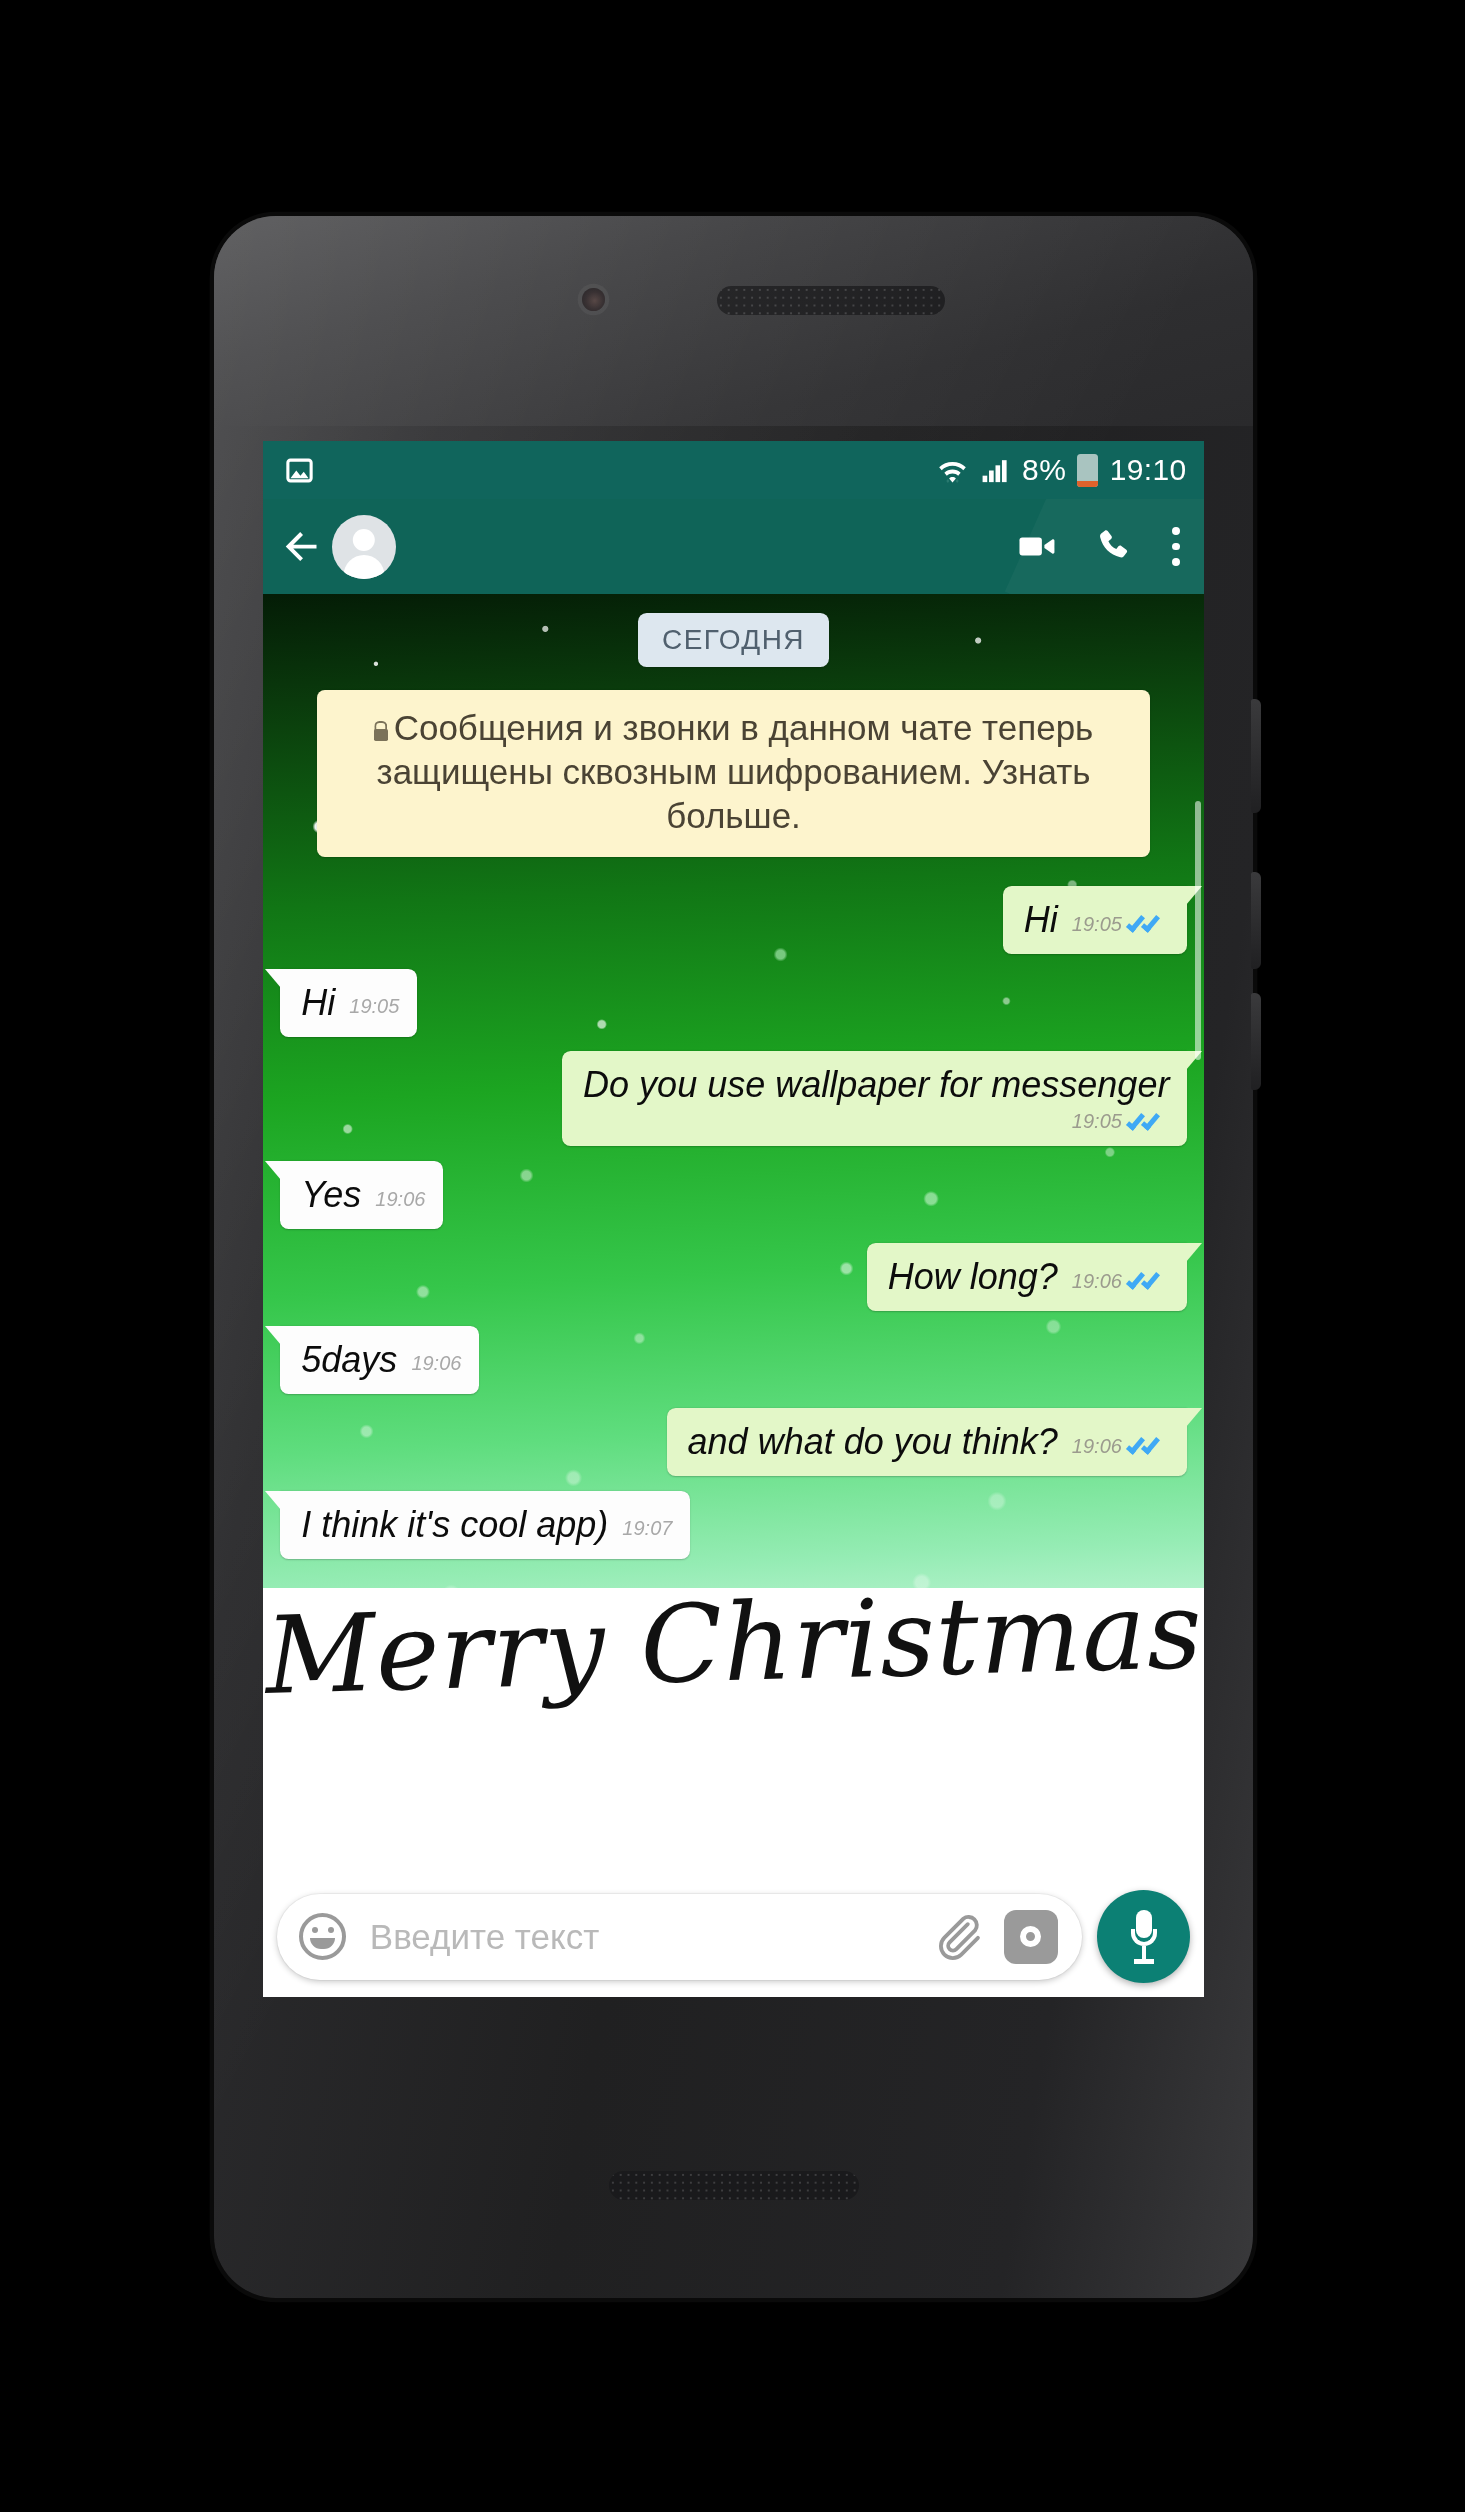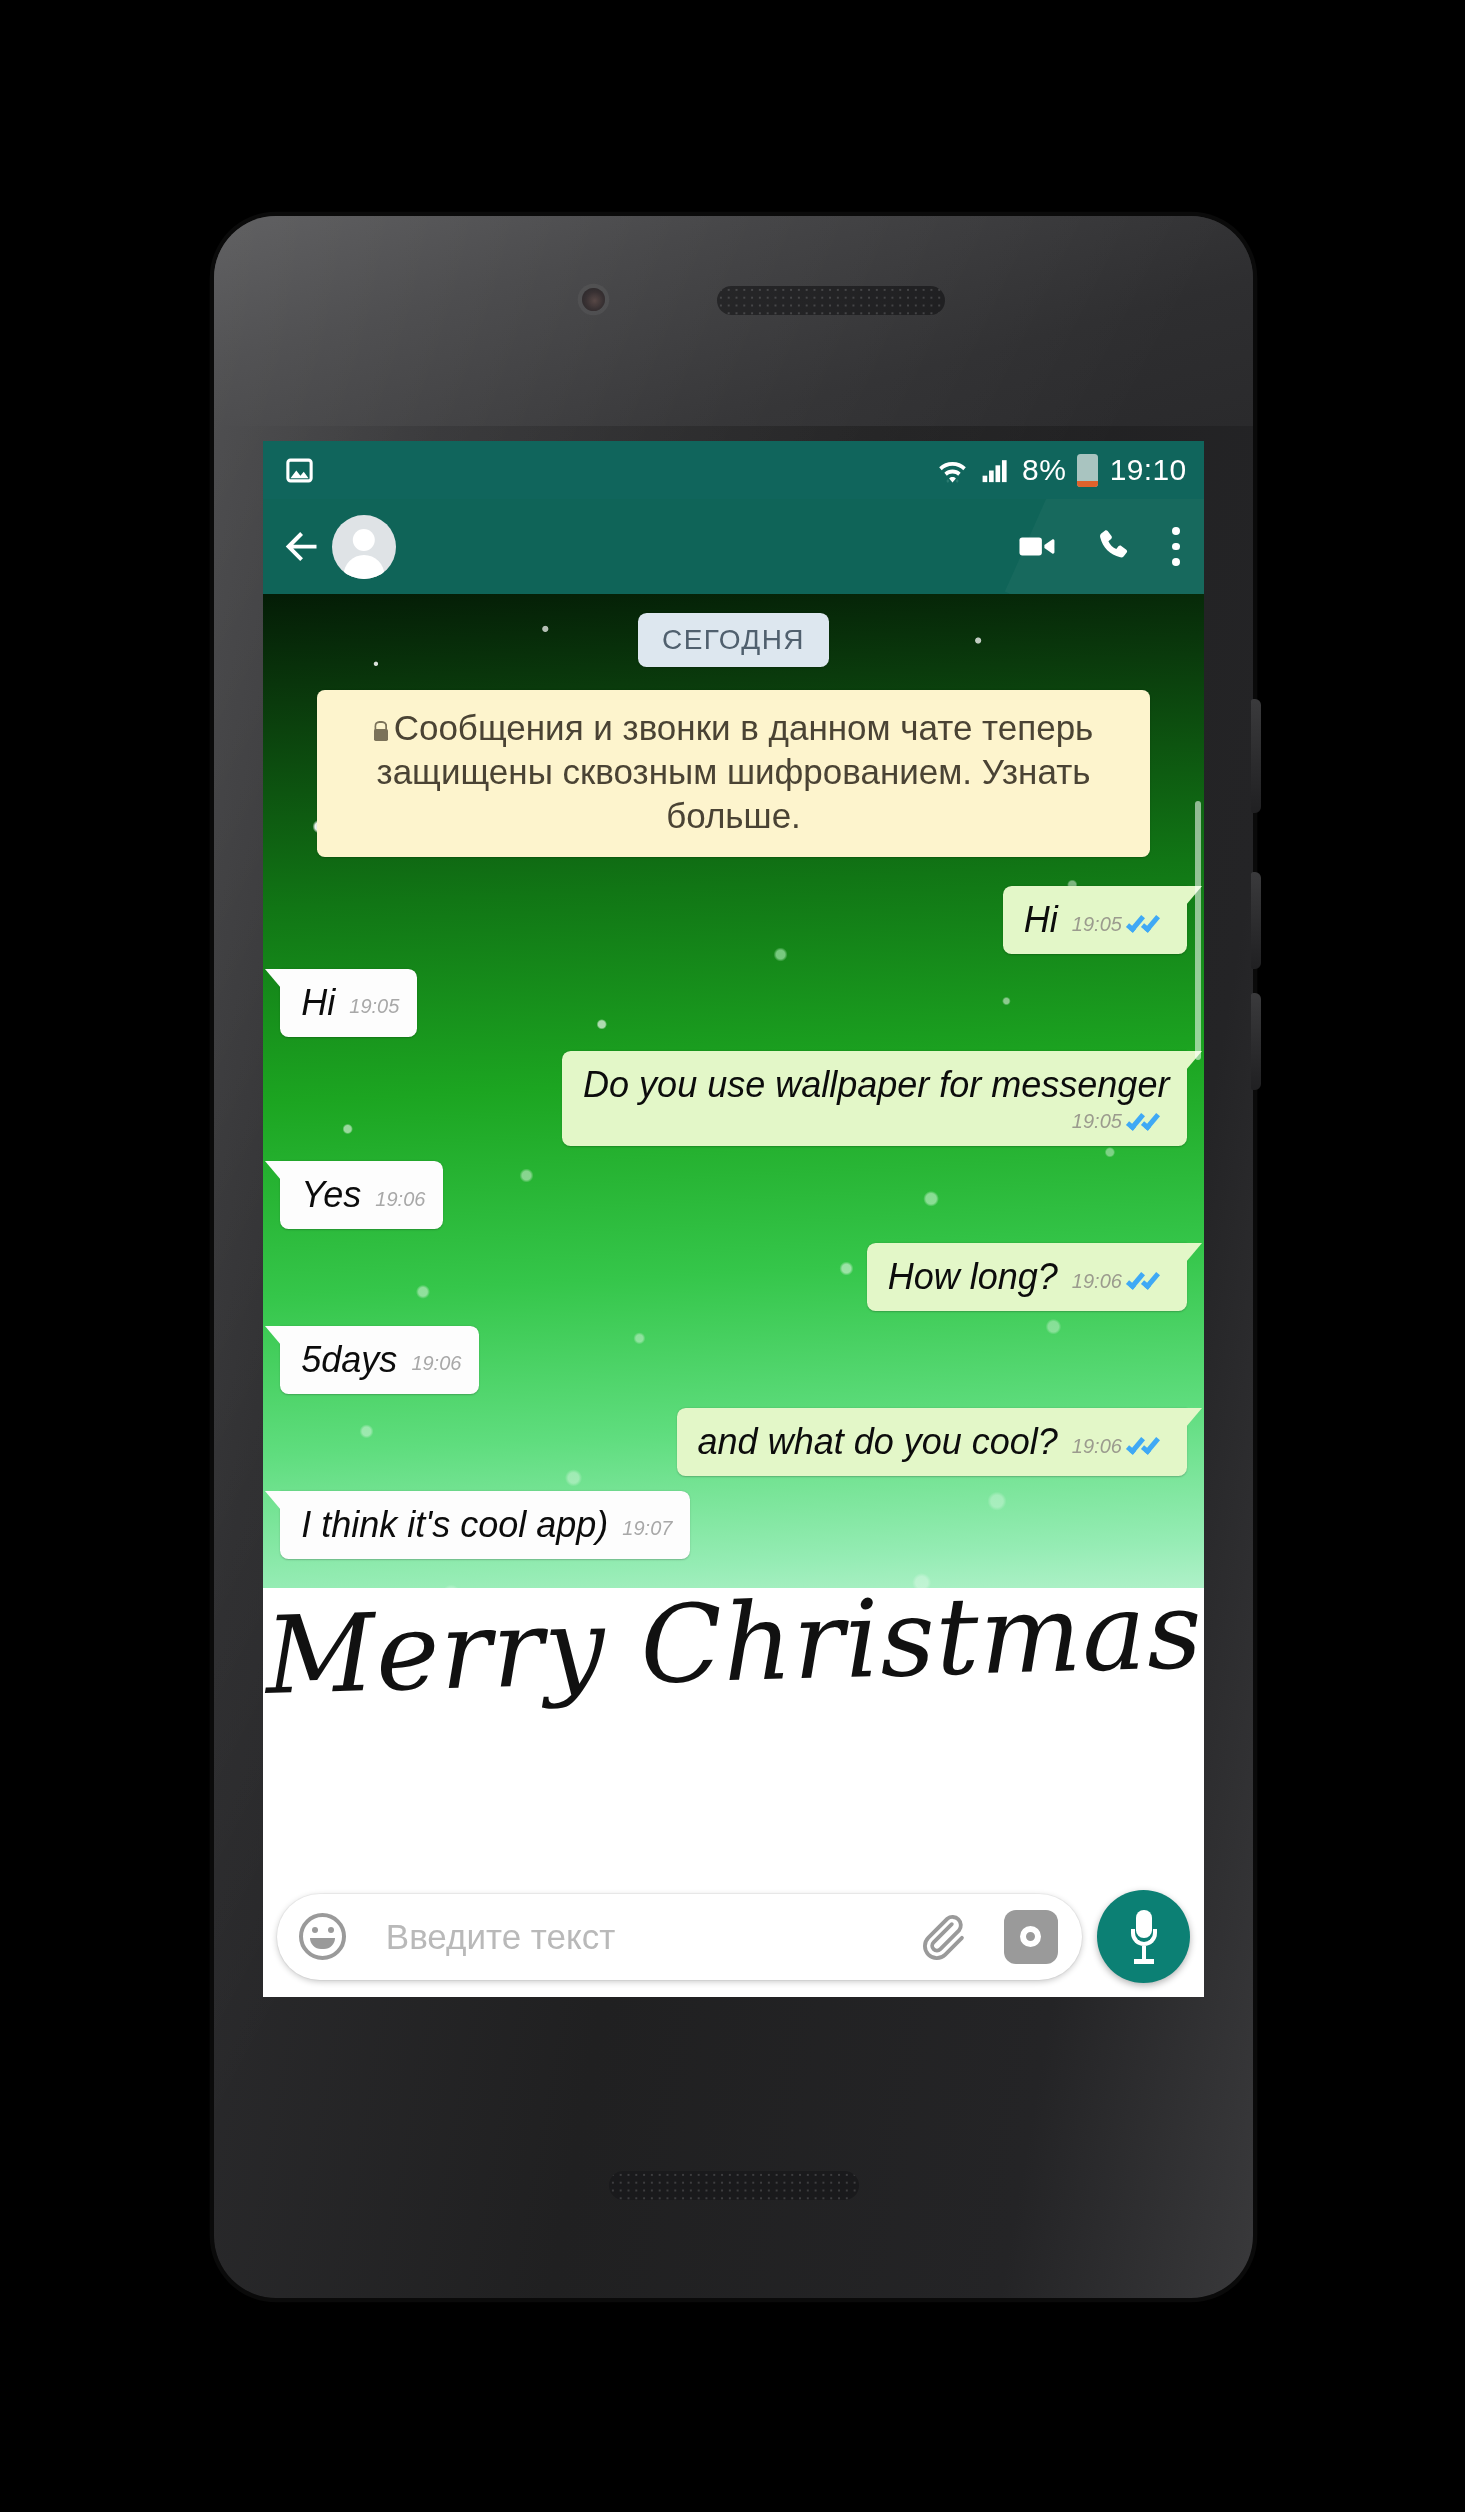--- a/index.html
+++ b/index.html
@@ -216,21 +216,21 @@
   }
 
   
   #input-bar{
     position:absolute; left:0; bottom:0; width:100%; height:121px;
     background:#fff; display:flex; align-items:center; padding:0 14px;
   }
   #input-field{
     flex:1 1 auto; height:86px; background:#fff; border-radius:45px;
     box-shadow:0 1.7px 6px rgba(0,0,0,.22), 0 0 0 0.9px rgba(0,0,0,.04);
-    display:flex; align-items:center; padding:0 24px 0 22.4px; gap:17px;
+    display:flex; align-items:center; padding:0 24px 0 22.4px; gap:1px;
   }
   #emoji-icon{
     width:47px; height:47px; border-radius:50%; border:4.3px solid #9a9a9a;
     position:relative; flex:0 0 auto;
   }
   #emoji-icon .eye{ position:absolute; width:6px; height:6px; border-radius:50%; background:#9a9a9a; top:10.4px; }
   #emoji-icon .eye.l{ left:8.6px; } #emoji-icon .eye.r{ right:8.6px; }
   #emoji-icon .mouth{ position:absolute; left:7px; right:7px; top:21px; height:11.2px; border-radius:0 0 12px 12px; background:#9a9a9a; }
   #input-placeholder{ margin-left:22.4px; font-size:35px; color:#b9b9b9; flex:1 1 auto; }
   #attach-icon{ width:54px; height:54px; flex:0 0 auto; position:relative; margin-right:19px; }
@@ -398,21 +398,21 @@
         <div class="bubble in">
           <span class="msg-text">5days</span>
           <span class="meta">
             <span class="time">19:06</span>
           </span>
         </div>
       </div>
 
       <div class="row out">
         <div class="bubble out">
-          <span class="msg-text">and what do you cool?</span>
+          <span class="msg-text">and what do you think?</span>
           <span class="meta">
             <span class="time">19:06</span>
             <span class="ticks">
                 <i></i>
                 <i></i>
               </span>
           </span>
         </div>
       </div>
 

